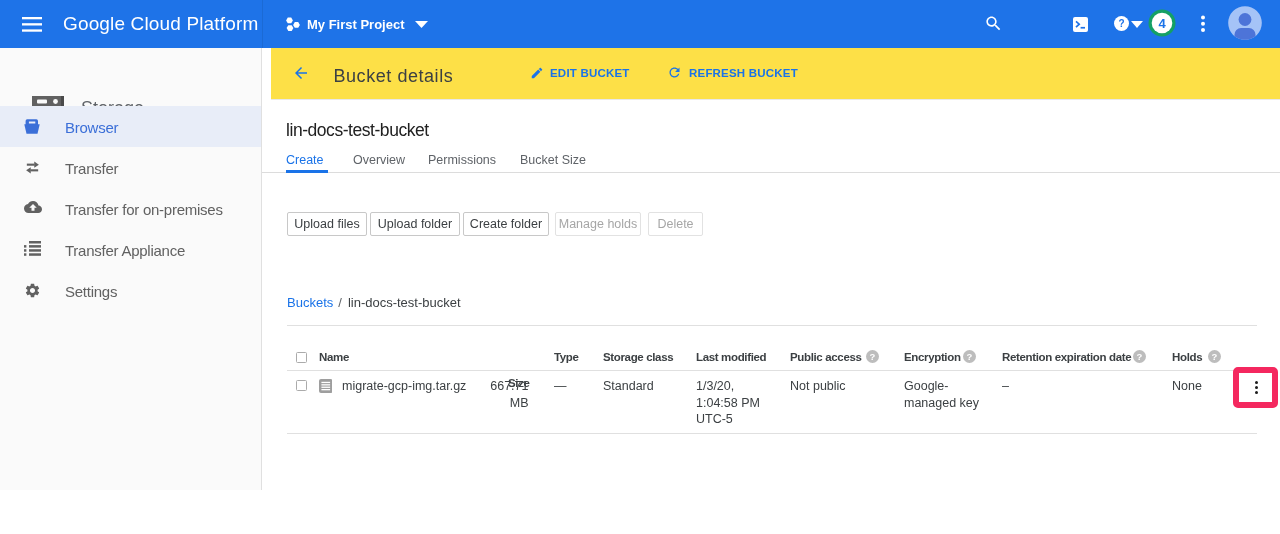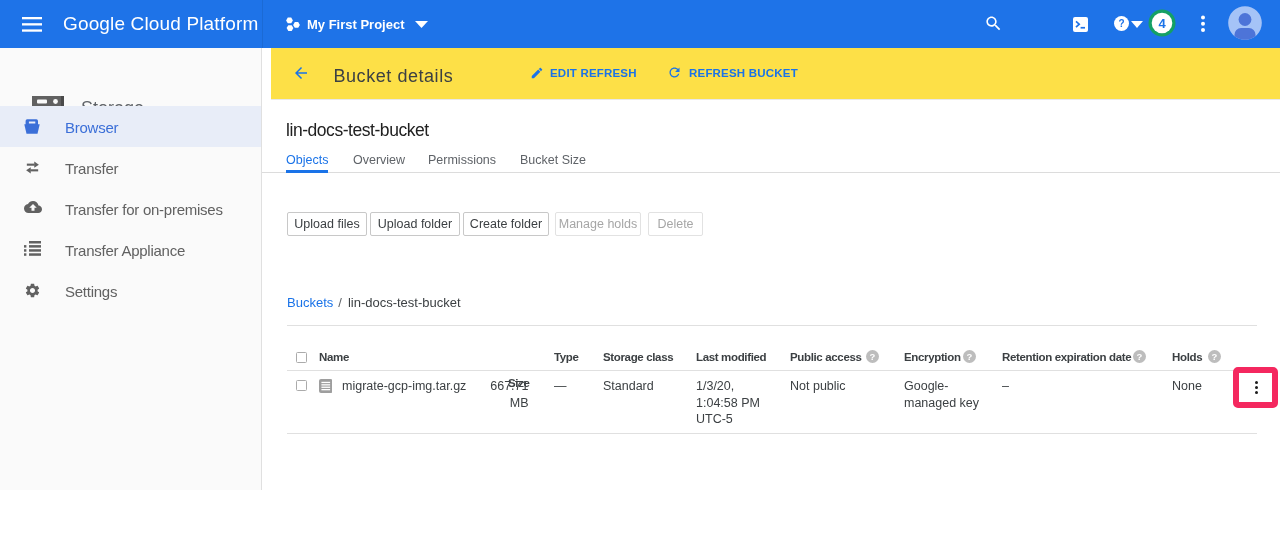--- a/index.html
+++ b/index.html
@@ -186,30 +186,30 @@
 
   <div id="main">
     <div id="toolbar">
       <svg class="abs" style="left:21px;top:16px" width="18" height="18" viewBox="0 0 24 24">
           <path fill="#1a73e8" d="M20 11H7.83l5.59-5.59L12 4l-8 8 8 8 1.41-1.41L7.83 13H20v-2z"></path>
         </svg>
       <div class="title">Bucket details</div>
       <svg class="abs" style="left:259px;top:18px" width="14" height="14" viewBox="0 0 24 24">
           <path fill="#1a73e8" d="M3 17.25V21h3.75L17.81 9.94l-3.75-3.75L3 17.25zM20.71 7.04c.39-.39.39-1.02 0-1.41l-2.34-2.34c-.39-.39-1.02-.39-1.41 0l-1.83 1.83 3.75 3.75 1.83-1.83z"></path>
         </svg>
-      <div class="action" style="left:279px">EDIT REFRESH</div>
+      <div class="action" style="left:279px">EDIT BUCKET</div>
       <svg class="abs" style="left:396px;top:17px" width="15" height="15" viewBox="0 0 24 24">
           <path fill="#1a73e8" d="M17.65 6.35C16.2 4.9 14.21 4 12 4c-4.42 0-7.99 3.58-7.99 8s3.57 8 7.99 8c3.73 0 6.84-2.55 7.73-6h-2.08c-.82 2.33-3.04 4-5.65 4-3.31 0-6-2.69-6-6s2.69-6 6-6c1.66 0 3.14.69 4.22 1.78L13 11h7V4l-2.35 2.35z"></path>
         </svg>
       <div class="action" style="left:418px">REFRESH BUCKET</div>
     </div>
 
     <div class="h1">lin-docs-test-bucket</div>
     <div id="tabs">
-      <div class="tab active" style="left:24px">Objects</div>
+      <div class="tab active" style="left:24px">Create</div>
       <div class="tab" style="left:91px">Overview</div>
       <div class="tab" style="left:166px">Permissions</div>
       <div class="tab" style="left:258px">Bucket Size</div>
     </div>
     <div id="tabline"></div>
 
     <div class="btn" style="left:25px;width:80px">Upload files</div>
     <div class="btn" style="left:108px;width:90px">Upload folder</div>
     <div class="btn" style="left:201px;width:86px">Create folder</div>
     <div class="btn disabled" style="left:293px;width:86px">Manage holds</div>

